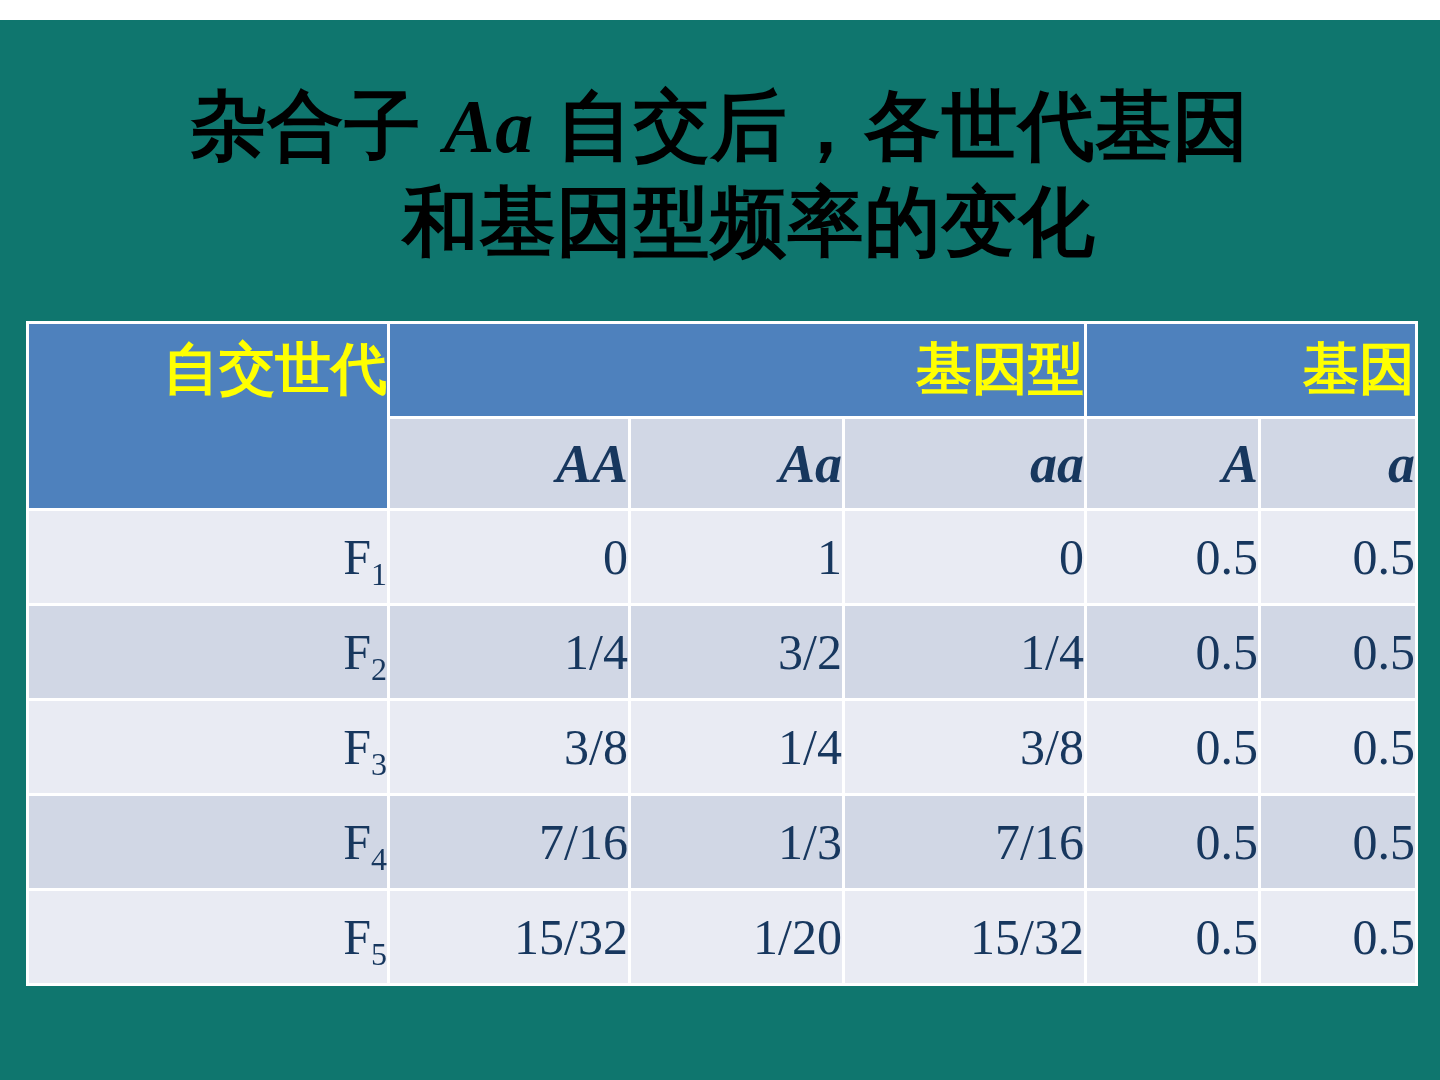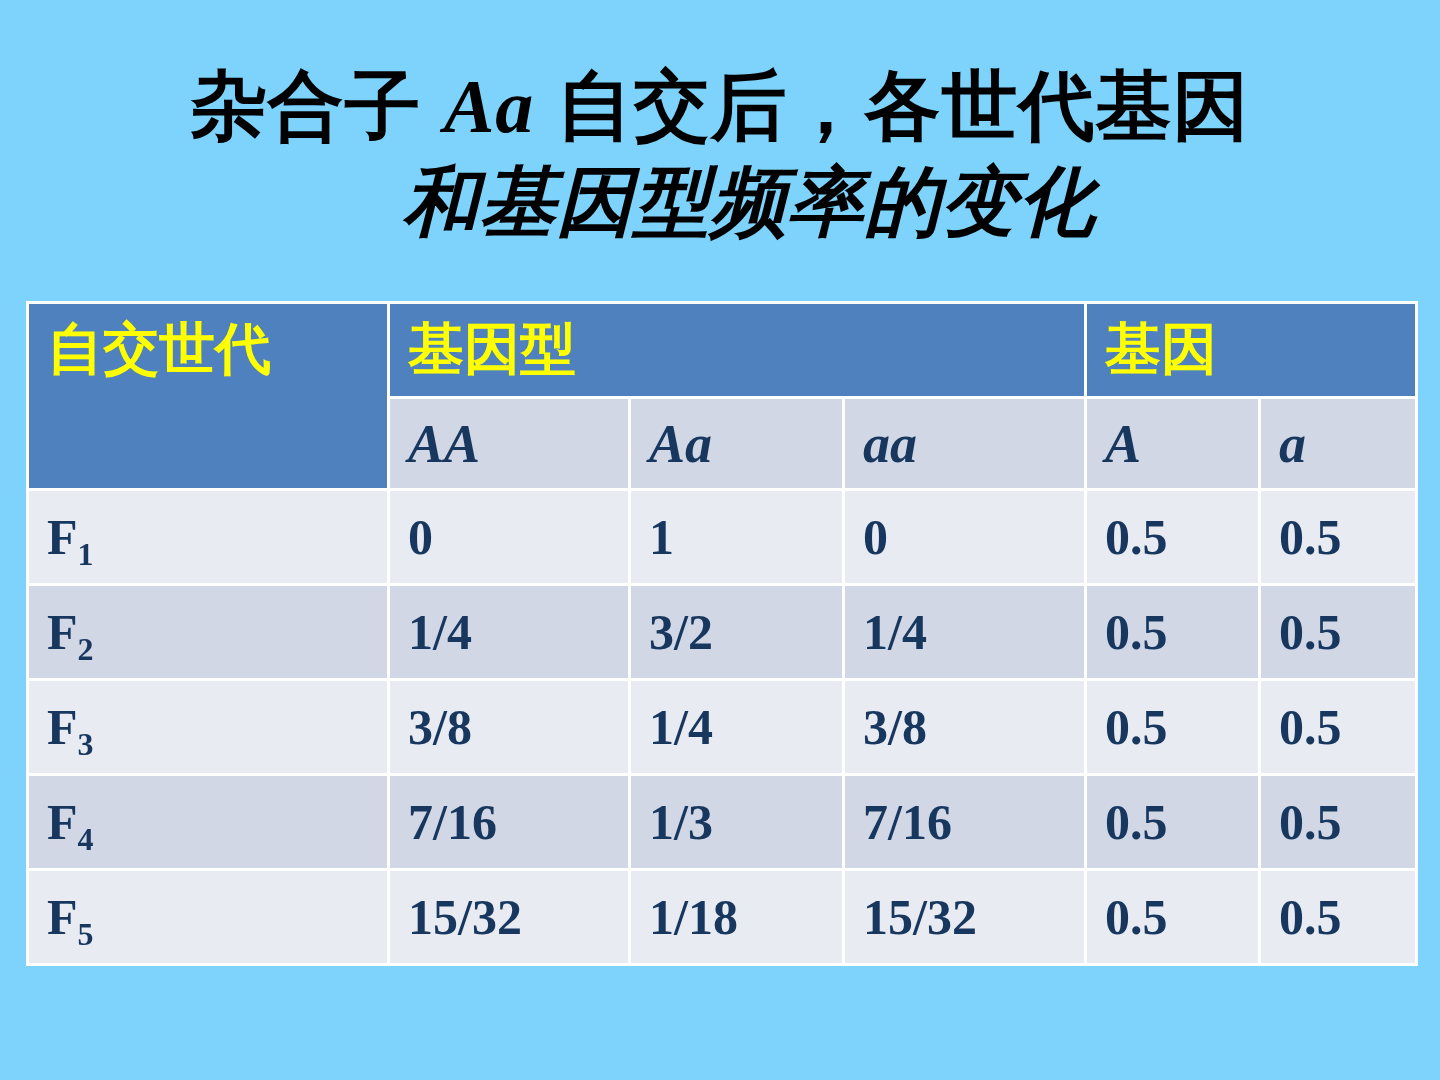--- a/index.html
+++ b/index.html
@@ -10,59 +10,59 @@
   body {
     width: 1440px;
     height: 1080px;
     position: relative;
     font-family: "Liberation Sans", sans-serif;
     overflow: hidden;
   }
   .slide {
     position: absolute;
     inset: 0;
-    background: #7dd3fc;
+    background: #0f766e;
+    margin-top: 20px;
   }
 
   
   .title-block {
     position: absolute;
     top: 58px;
     left: 0;
     width: 1440px;
     text-align: center;
     color: #000000;
     font-weight: bold;
     font-size: 76px;
     line-height: 96px;
     letter-spacing: 1px;
   }
   .title-line2 {
     padding-left: 58px; 
-    font-style: italic;
   }
   .gene-serif {
     font-family: "Liberation Serif", serif;
     font-style: italic;
     font-weight: bold;
   }
 
   
   table.freq-table {
     position: absolute;
     left: 26px;
     top: 301px;
     width: 1389px;
     border-collapse: collapse;
     table-layout: fixed;
   }
   .freq-table th, .freq-table td {
     border: 3px solid #ffffff;
     padding: 0 0 0 18px;
-    text-align: left;
+    text-align: right;
     overflow: hidden;
   }
   tr.hdr-group   { height: 95px; }
   tr.hdr-sub     { height: 92px; }
   tr.data-row    { height: 95px; }
 
   .cell-blue {
     background: #4e81bd;
     color: #ffff00;
     font-family: "Liberation Sans", sans-serif;
@@ -81,21 +81,21 @@
     color: #17375e;
     font-family: "Liberation Serif", serif;
     font-style: italic;
     font-weight: bold;
     font-size: 54px;
     vertical-align: middle;
   }
   .cell-data, .cell-gen {
     color: #17375e;
     font-family: "Liberation Serif", serif;
-    font-weight: bold;
+    font-weight: normal;
     font-size: 50px;
     vertical-align: middle;
   }
   .cell-gen sub {
     font-size: 32px;
     line-height: 0;
     vertical-align: sub;
   }
 </style>
 </head>
@@ -165,21 +165,21 @@
       <td class="cell-data band-dark">7/16</td>
       <td class="cell-data band-dark">1/3</td>
       <td class="cell-data band-dark">7/16</td>
       <td class="cell-data band-dark">0.5</td>
       <td class="cell-data band-dark">0.5</td>
     </tr>
 
     <tr class="data-row">
       <td class="cell-gen band-light"><span>F</span><sub>5</sub></td>
       <td class="cell-data band-light">15/32</td>
-      <td class="cell-data band-light">1/18</td>
+      <td class="cell-data band-light">1/20</td>
       <td class="cell-data band-light">15/32</td>
       <td class="cell-data band-light">0.5</td>
       <td class="cell-data band-light">0.5</td>
     </tr>
   </tbody>
     </table>
 
 </div>
 
 </body></html>

